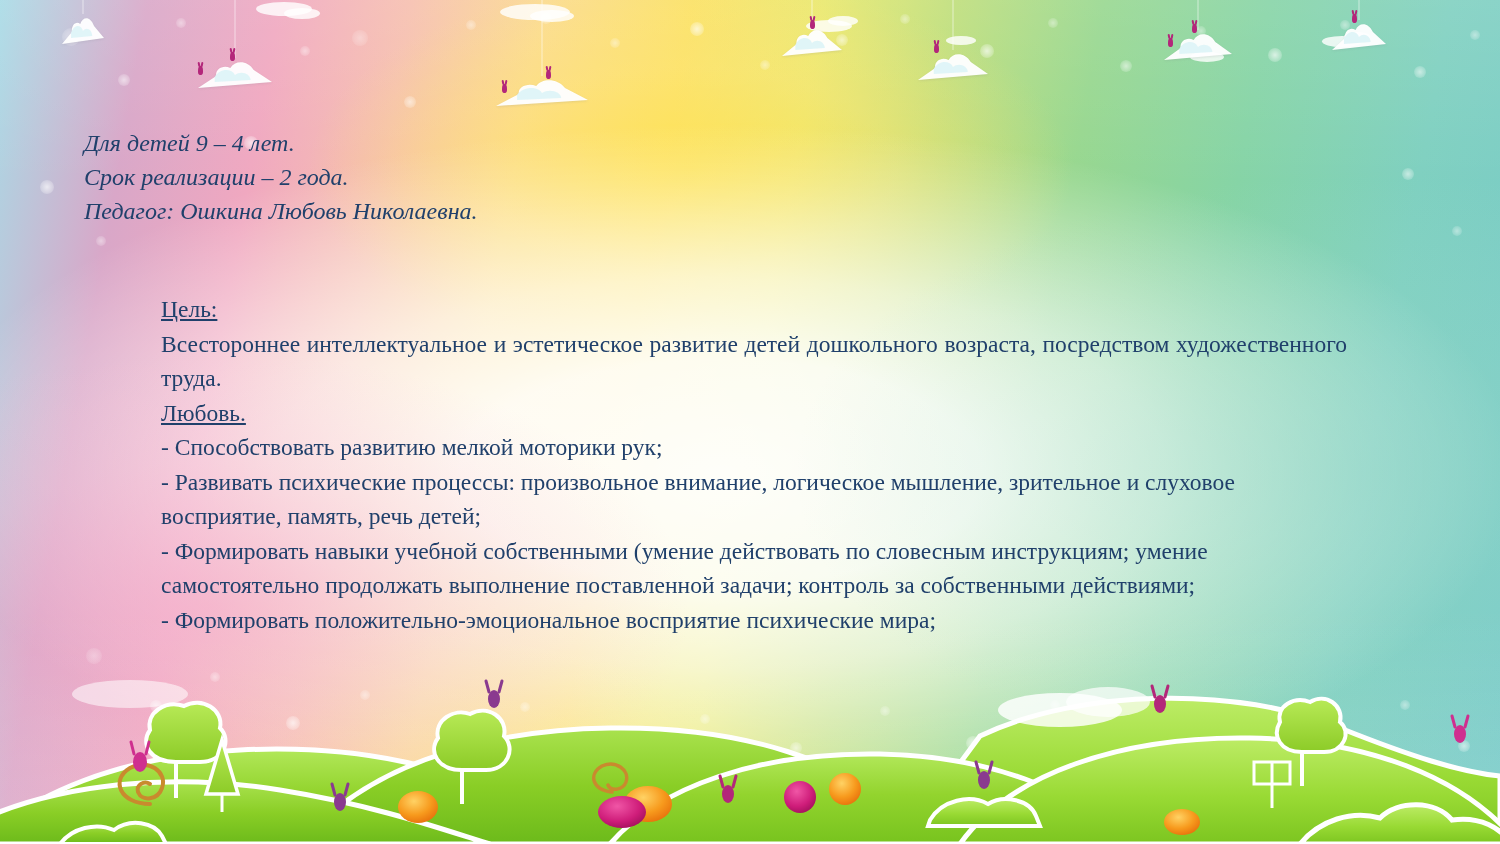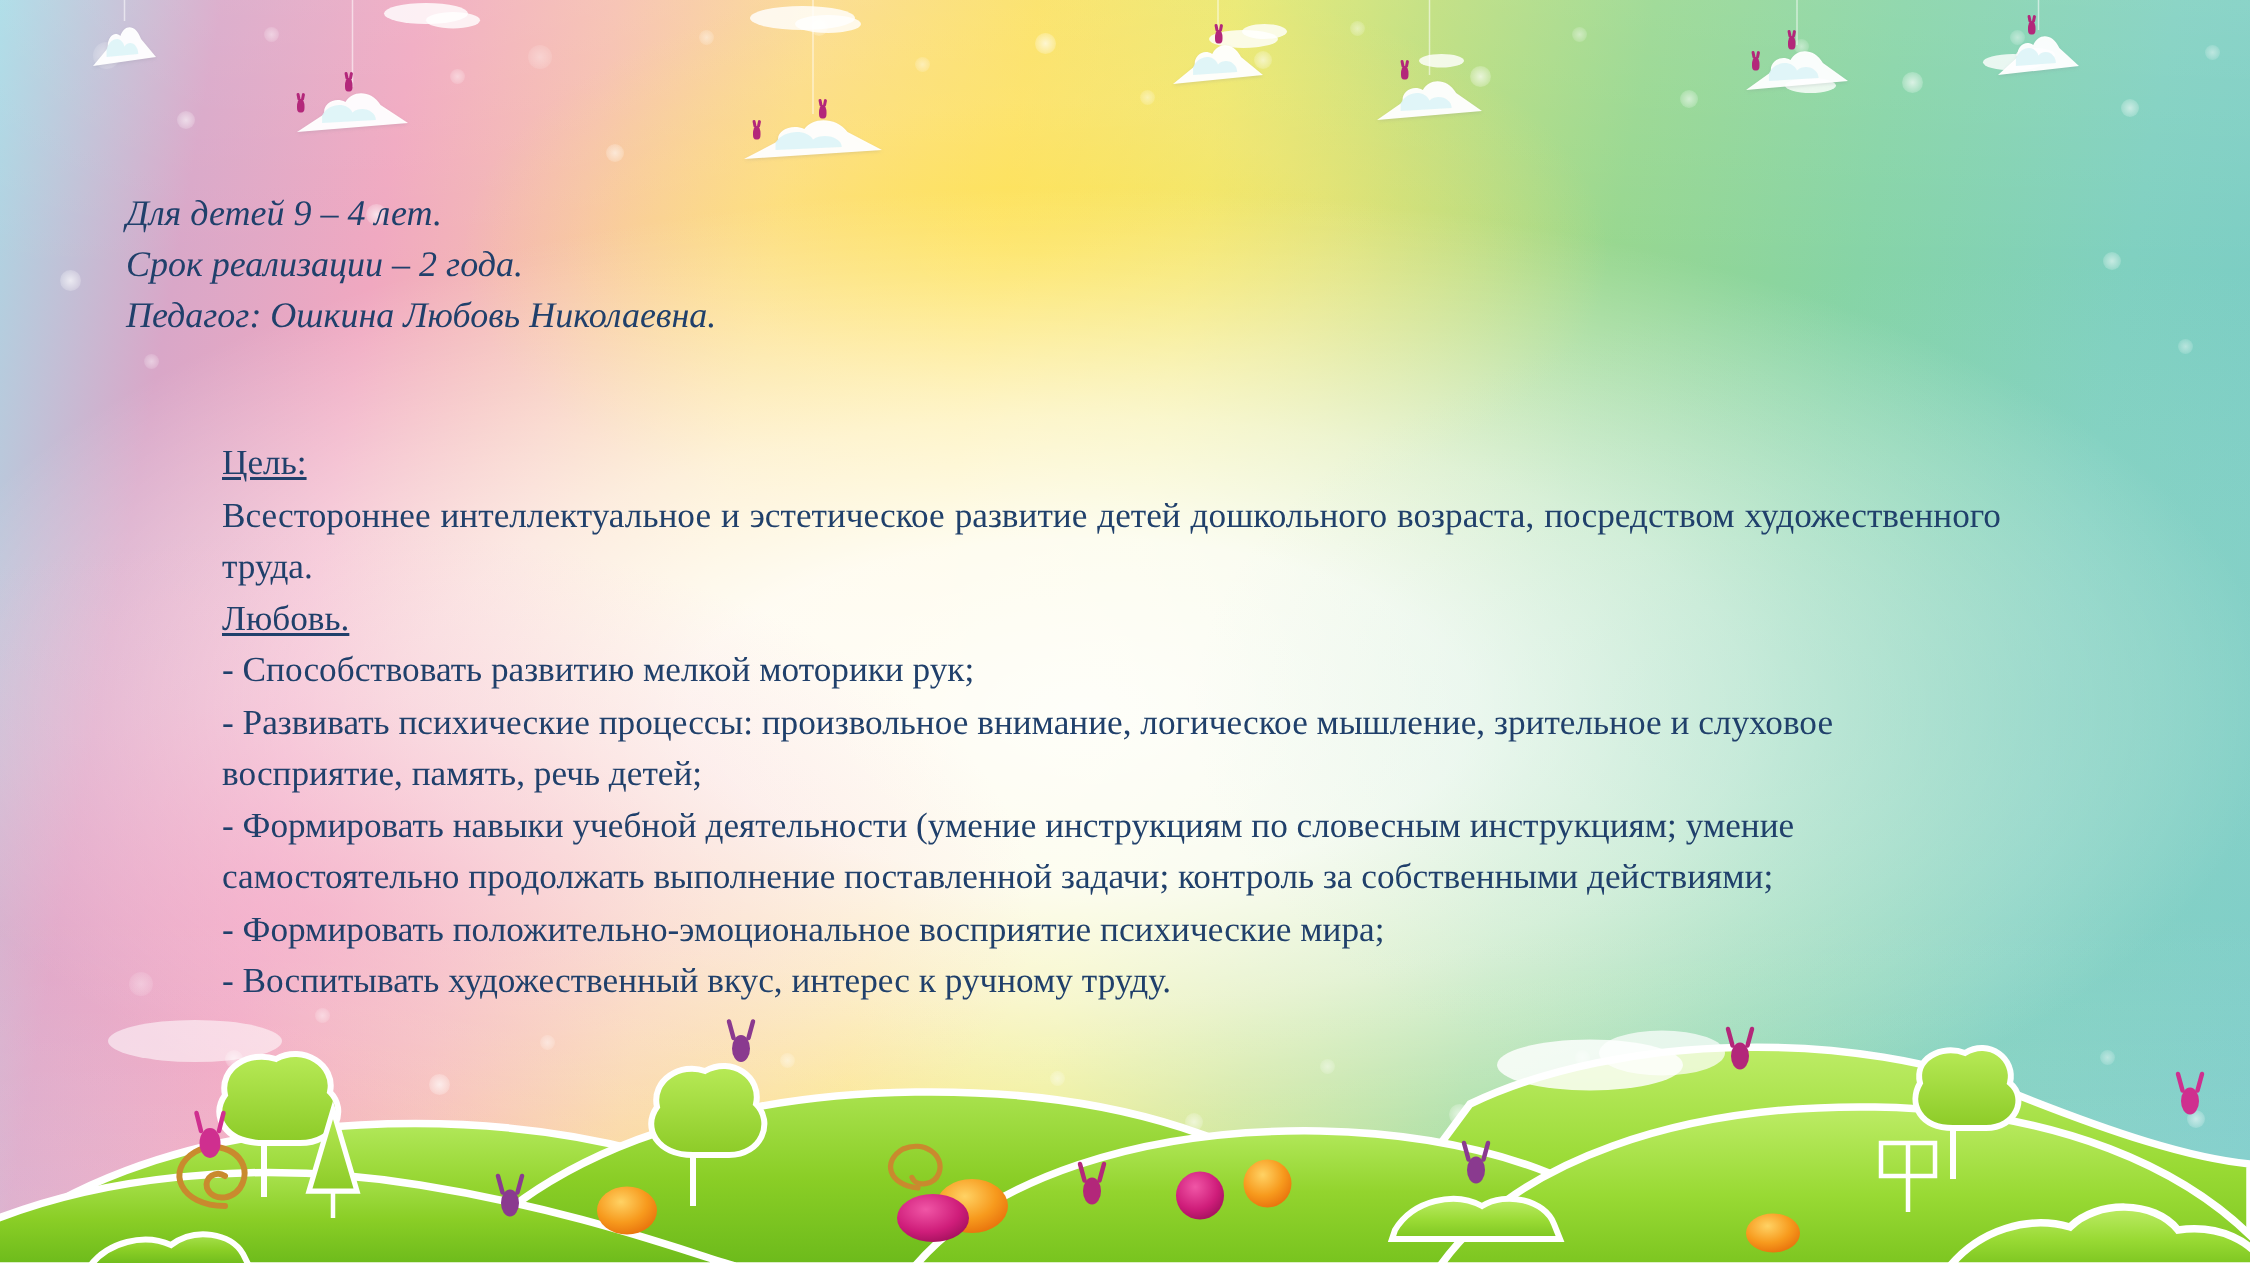--- a/index.html
+++ b/index.html
@@ -151,21 +151,21 @@
     z-index: 6;
     font-style: italic;
     font-size: 24px;
     line-height: 34px;
     color: #20406b;
     white-space: nowrap;
   }
 
   .body-block {
     position: absolute;
-    left: 148px;
+    left: 161px;
     top: 292px;
     width: 1186px;
     z-index: 6;
     color: #20406b;
     font-size: 23.5px;
     line-height: 34.5px;
   }
   .body-block p { margin: 0; }
   .u { text-decoration: underline; text-underline-offset: 2px; }
   .goal-para {
@@ -331,23 +331,22 @@
   <div class="body-block">
 
     <p class="u">Цель:</p>
 
     <p class="goal-para">Всестороннее интеллектуальное и эстетическое развитие детей дошкольного возраста, посредством художественного труда.</p>
 
     <p class="u">Любовь. </p>
 
     <p class="dash-strong">- Способствовать развитию мелкой моторики рук;</p>
     <p>- Развивать психические процессы: произвольное внимание, логическое мышление,  зрительное и слуховое восприятие, память, речь детей;</p>
-    <p>- Формировать навыки учебной деятельности (умение инструкциям по словесным инструкциям; умение самостоятельно продолжать выполнение поставленной задачи; контроль за собственными действиями;</p>
+    <p>- Формировать навыки учебной собственными (умение действовать по словесным инструкциям; умение самостоятельно продолжать выполнение поставленной задачи; контроль за собственными действиями;</p>
     <p>- Формировать положительно-эмоциональное восприятие психические мира;</p>
-    <p>- Воспитывать художественный вкус, интерес к ручному труду.</p>
   </div>
 
   <svg class="scenery" viewBox="0 0 1500 200" preserveAspectRatio="none">
     <defs>
       <linearGradient id="gHillA" x1="0" y1="0" x2="0" y2="1">
         <stop offset="0%" stop-color="#b2e85a"></stop>
         <stop offset="45%" stop-color="#93d42e"></stop>
         <stop offset="100%" stop-color="#77c31e"></stop>
       </linearGradient>
       <linearGradient id="gHillB" x1="0" y1="0" x2="0" y2="1">

